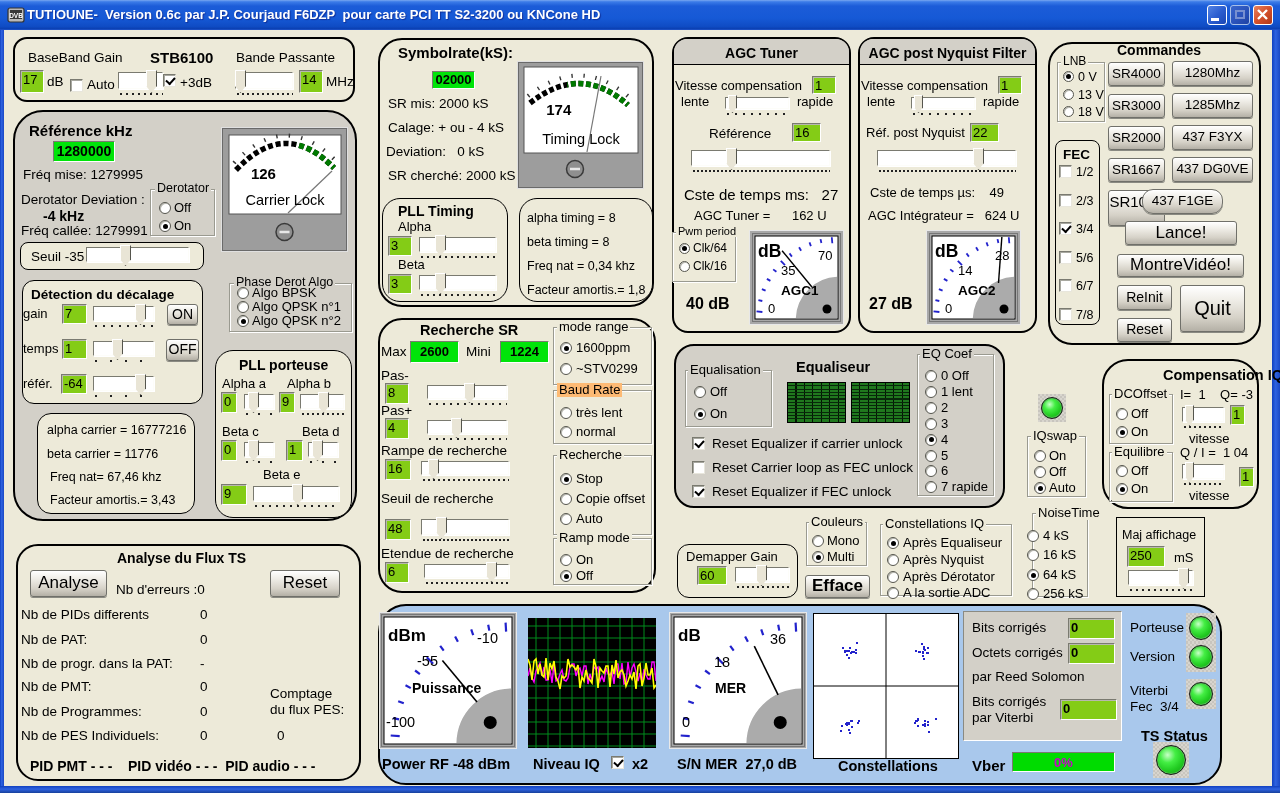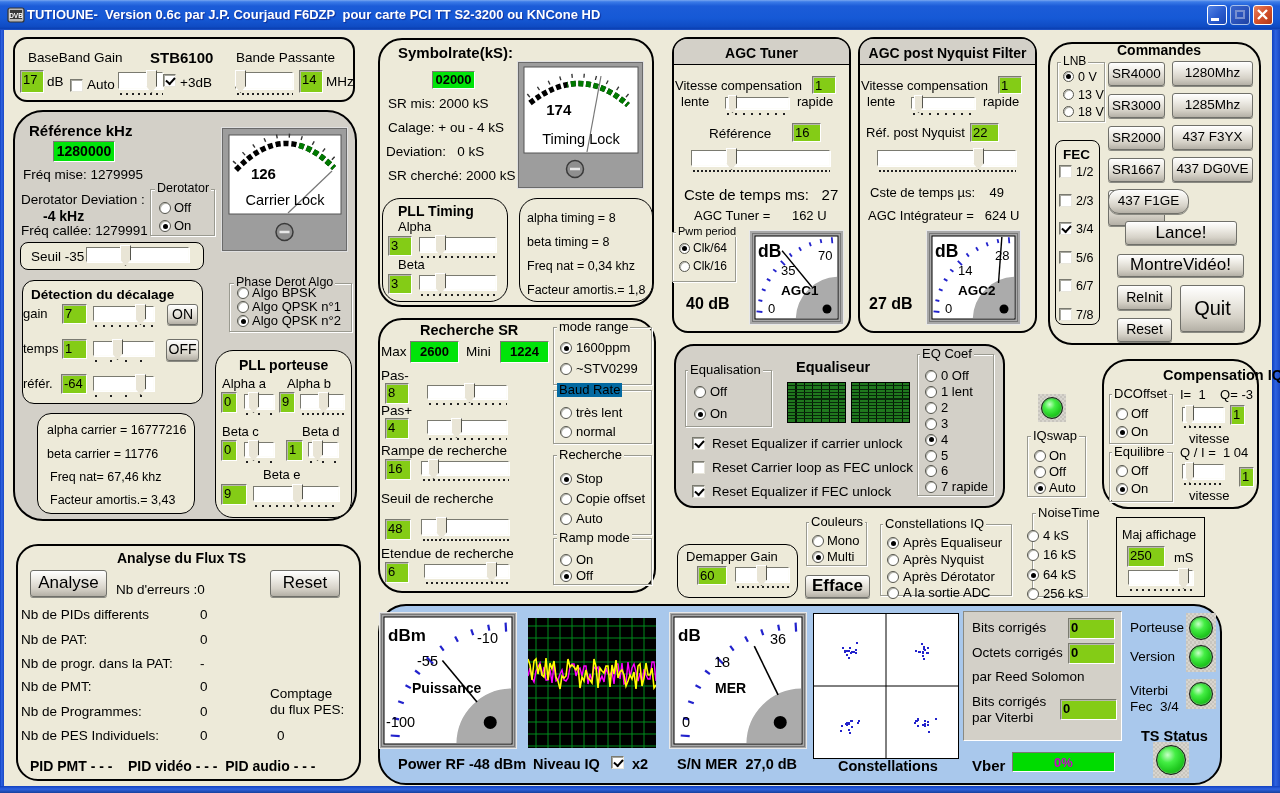--- a/index.html
+++ b/index.html
@@ -249,21 +249,21 @@
 <div class="thm" style="left:486px;top:562px;width:11px;height:20px;"></div>
 <div class="tks" style="left:426px;top:582px;width:83px;background:repeating-linear-gradient(90deg,#222 0 2px,transparent 2px 5px);"></div>
 <div class="fs" style="left:553px;top:327px;width:99px;height:58px;">
     <span class="fsl" style="background:#EDEAD9;font-size:13px;left:3px;">mode range</span>
   </div>
 <div class="rad on" style="left:560px;top:342px;width:12px;height:12px;"></div>
 <div class="lbl" style="left:576px;top:341px;font-size:13px;">1600ppm</div>
 <div class="rad" style="left:560px;top:363px;width:12px;height:12px;"></div>
 <div class="lbl" style="left:576px;top:362px;font-size:13px;">~STV0299</div>
 <div class="fs" style="left:553px;top:390px;width:99px;height:54px;">
-    <span class="fsl" style="background:#0369a1;font-size:13px;left:3px;">Baud Rate</span>
+    <span class="fsl" style="background:#fdba74;font-size:13px;left:3px;">Baud Rate</span>
   </div>
 <div class="rad" style="left:560px;top:407px;width:12px;height:12px;"></div>
 <div class="lbl" style="left:576px;top:406px;font-size:13px;">très lent</div>
 <div class="rad" style="left:560px;top:426px;width:12px;height:12px;"></div>
 <div class="lbl" style="left:576px;top:425px;font-size:13px;">normal</div>
 <div class="fs" style="left:553px;top:455px;width:99px;height:80px;">
     <span class="fsl" style="background:#EDEAD9;font-size:13px;left:3px;">Recherche</span>
   </div>
 <div class="rad on" style="left:560px;top:473px;width:12px;height:12px;"></div>
 <div class="lbl" style="left:576px;top:472px;font-size:13px;">Stop</div>
@@ -412,21 +412,21 @@
 <div class="lbl" style="left:1076px;top:307.5px;font-size:12.5px;">7/8</div>
 <div class="btn" style="left:1108px;top:62px;width:57px;height:24px;font-size:13.5px;line-height:21px;border-radius:3px;">SR4000</div>
 <div class="btn" style="left:1108px;top:94px;width:57px;height:24px;font-size:13.5px;line-height:21px;border-radius:3px;">SR3000</div>
 <div class="btn" style="left:1108px;top:126px;width:57px;height:24px;font-size:13.5px;line-height:21px;border-radius:3px;">SR2000</div>
 <div class="btn" style="left:1108px;top:158px;width:57px;height:24px;font-size:13.5px;line-height:21px;border-radius:3px;">SR1667</div>
 <div class="btn" style="left:1108px;top:190px;width:57px;height:36px;font-size:15px;line-height:21px;border-radius:3px;">SR1024</div>
 <div class="btn" style="left:1172px;top:61px;width:81px;height:25px;font-size:13.5px;line-height:22px;border-radius:3px;">1280Mhz</div>
 <div class="btn" style="left:1172px;top:93px;width:81px;height:25px;font-size:13.5px;line-height:22px;border-radius:3px;">1285Mhz</div>
 <div class="btn" style="left:1172px;top:125px;width:81px;height:25px;font-size:13.5px;line-height:22px;border-radius:3px;">437 F3YX</div>
 <div class="btn" style="left:1172px;top:157px;width:81px;height:25px;font-size:13.5px;line-height:22px;border-radius:3px;">437 DG0VE</div>
-<div class="btn" style="left:1108px;top:189px;width:81px;height:25px;font-size:13.5px;line-height:22px;border-radius:11px;">437 F1GE</div>
+<div class="btn" style="left:1142px;top:189px;width:81px;height:25px;font-size:13.5px;line-height:22px;border-radius:11px;">437 F1GE</div>
 <div class="btn" style="left:1125px;top:221px;width:112px;height:24px;font-size:17px;line-height:21px;border-radius:3px;">Lance!</div>
 <div class="btn" style="left:1117px;top:254px;width:127px;height:23px;font-size:17px;line-height:20px;border-radius:3px;">MontreVidéo!</div>
 <div class="btn" style="left:1117px;top:285px;width:55px;height:25px;font-size:14px;line-height:22px;border-radius:3px;">ReInit</div>
 <div class="btn" style="left:1180px;top:285px;width:65px;height:47px;font-size:20px;line-height:44px;border-radius:3px;">Quit</div>
 <div class="btn" style="left:1117px;top:318px;width:55px;height:24px;font-size:14px;line-height:21px;border-radius:3px;">Reset</div>
 <div class="pnl" style="left:674px;top:344px;width:331px;height:164px;border-radius:20px;background:#D3D0C8;border-width:2px;"></div>
 <div class="fs" style="left:685px;top:370px;width:87px;height:57px;">
     <span class="fsl" style="background:#D3D0C8;font-size:13px;left:2px;">Equalisation</span>
   </div>
 <div class="rad" style="left:694px;top:386px;width:12px;height:12px;"></div>
@@ -569,21 +569,21 @@
         <line x1="93.0" y1="85.0" x2="58.4" y2="43.4" stroke="#000" stroke-width="1.6"></line>
         <circle cx="106.24" cy="105.41" r="6.5" fill="#000"></circle>
         <text x="93" y="26" font-family="Liberation Sans,sans-serif" font-size="14.5" font-weight="normal">-10</text>
         <text x="33" y="49" font-family="Liberation Sans,sans-serif" font-size="14.5" font-weight="normal">-55</text>
         <text x="2" y="110" font-family="Liberation Sans,sans-serif" font-size="14.5" font-weight="normal">-100</text>
         <text x="4" y="24" font-family="Liberation Sans,sans-serif" font-size="17" font-weight="bold">dBm</text>
         <text x="28" y="76" font-family="Liberation Sans,sans-serif" font-size="14" font-weight="bold">Puissance</text>
       </g>
     </g>
   </svg>
-<div class="lbl" style="left:382px;top:756px;font-size:14.5px;font-weight:bold;padding-left:16px;">Power RF -48 dBm</div>
+<div class="lbl" style="left:382px;top:756px;font-size:14.5px;font-weight:bold;">Power RF -48 dBm</div>
 <svg class="abs" style="left:528px;top:618px" width="128" height="130">
     <rect width="128" height="130" fill="#000"></rect>
     <line x1="8" y1="0" x2="8" y2="130" stroke="#008C1C" stroke-width="1"></line>
     <line x1="20" y1="0" x2="20" y2="130" stroke="#008C1C" stroke-width="1"></line>
     <line x1="32" y1="0" x2="32" y2="130" stroke="#008C1C" stroke-width="1"></line>
     <line x1="44" y1="0" x2="44" y2="130" stroke="#008C1C" stroke-width="1"></line>
     <line x1="56" y1="0" x2="56" y2="130" stroke="#008C1C" stroke-width="1"></line>
     <line x1="68" y1="0" x2="68" y2="130" stroke="#008C1C" stroke-width="1"></line>
     <line x1="80" y1="0" x2="80" y2="130" stroke="#008C1C" stroke-width="1"></line>
     <line x1="92" y1="0" x2="92" y2="130" stroke="#008C1C" stroke-width="1"></line>

